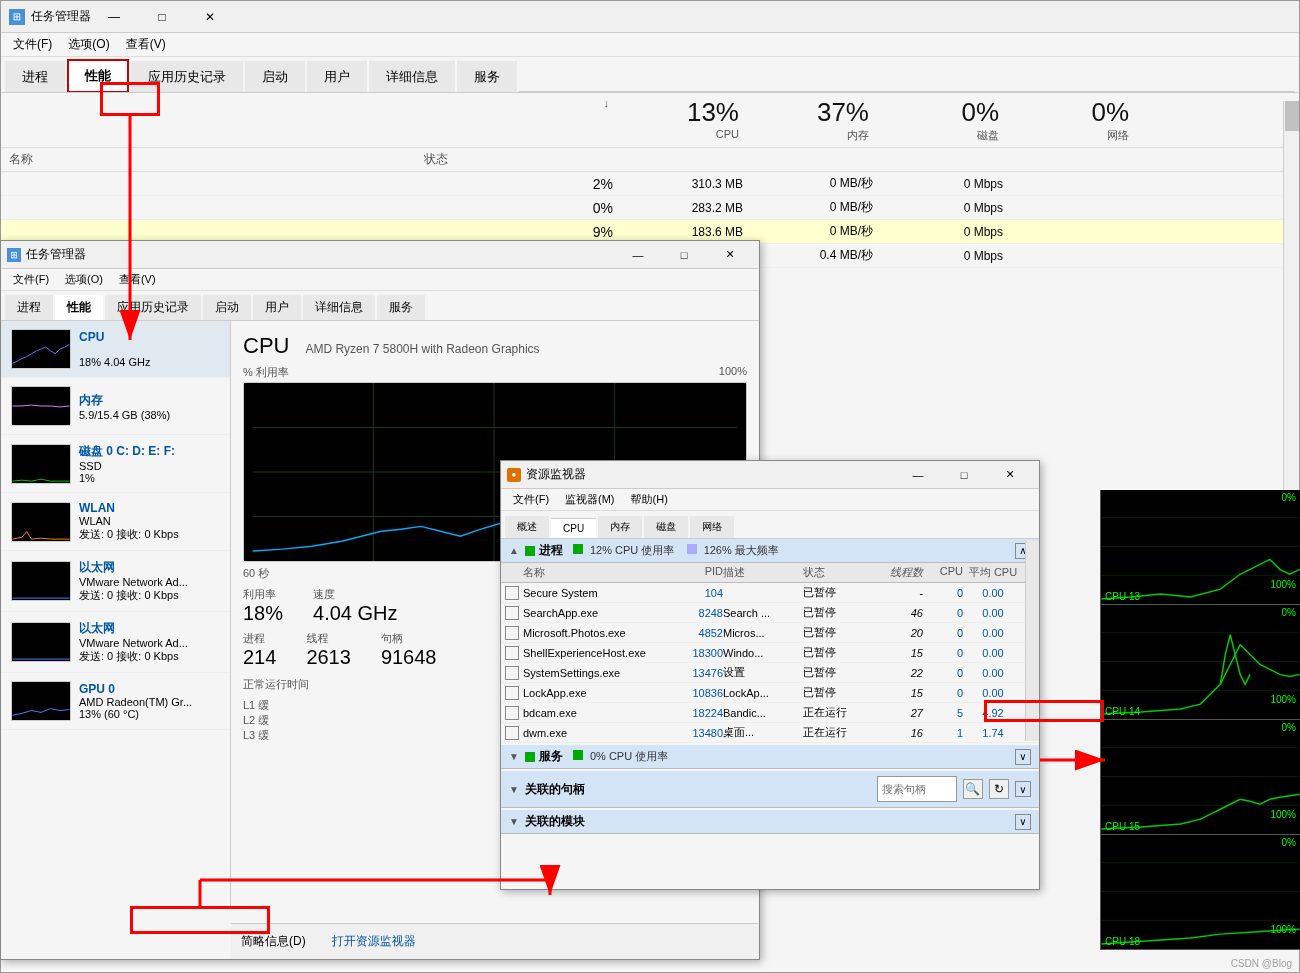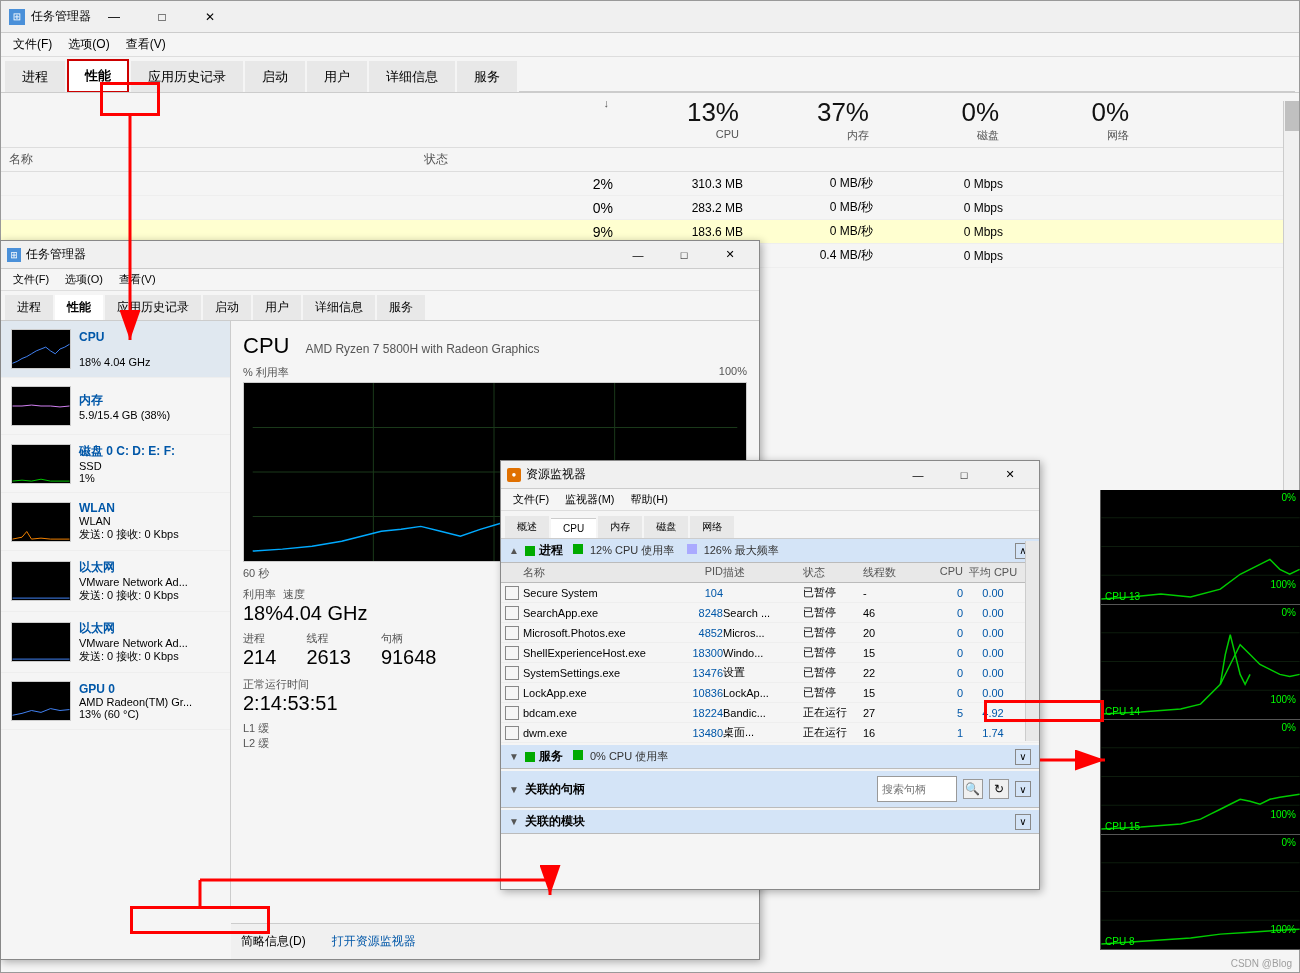--- a/index.html
+++ b/index.html
@@ -341,21 +341,21 @@
       padding: 2px 4px;
       border-bottom: 1px solid #bbb;
       font-size: 11px;
       color: #555;
     }
 
     .rm-col-name { width: 140px; }
     .rm-col-pid { width: 60px; text-align: right; }
     .rm-col-desc { width: 80px; }
     .rm-col-status { width: 60px; }
-    .rm-col-threads { width: 60px; text-align: left; }
+    .rm-col-threads { width: 60px; text-align: right; font-style: italic; }
     .rm-col-cpu { width: 40px; text-align: right; }
     .rm-col-avgcpu { width: 60px; text-align: center; }
 
     .rm-process-row {
       display: flex;
       padding: 2px 4px;
       font-size: 11px;
       border-bottom: 1px solid #eee;
       align-items: center;
     }
@@ -711,21 +711,21 @@
           <line x1="122" y1="0" x2="122" y2="180" stroke="#1a3a1a" stroke-width="1"></line>
           <line x1="244" y1="0" x2="244" y2="180" stroke="#1a3a1a" stroke-width="1"></line>
           <line x1="366" y1="0" x2="366" y2="180" stroke="#1a3a1a" stroke-width="1"></line>
 
           <polyline points="0,170 30,168 60,165 90,160 110,155 130,150 150,148 170,145 190,150 210,155 230,148 250,142 270,138 290,135 310,140 330,155 350,150 370,145 390,148 410,145 430,142 450,140 470,138 490,135" fill="none" stroke="#00aaff" stroke-width="1.5"></polyline>
         </svg>
       </div>
 
       <div style="font-size:11px; color:#555; margin-top:4px;">60 秒</div>
 
-      <div style="display:flex; margin-top:6px;">
+      <div style="display:flex; gap:30px; margin-top:6px;">
         <div>
           <div style="font-size:11px; color:#555;">利用率</div>
           <div style="font-size:20px; font-weight:300;">18%</div>
         </div>
         <div>
           <div style="font-size:11px; color:#555;">速度</div>
           <div style="font-size:20px; font-weight:300;">4.04 GHz</div>
         </div>
       </div>
 
@@ -739,26 +739,26 @@
           <div style="font-size:20px; font-weight:300;">2613</div>
         </div>
         <div>
           <div style="font-size:11px; color:#555;">句柄</div>
           <div style="font-size:20px; font-weight:300;">91648</div>
         </div>
       </div>
 
       <div style="margin-top:8px;">
         <div style="font-size:11px; color:#555;">正常运行时间</div>
-        <div style="font-size:20px; font-weight:300;">2:14:53:51</div>
       </div>
 
       <div style="margin-top:6px; font-size:11px; color:#555;">
         <div>L1 缓</div>
         <div>L2 缓</div>
+        <div>L3 缓</div>
       </div>
     </div>
   </div>
 
   <div class="bottom-bar">
     <span style="font-size:12px; margin-right:20px; cursor:pointer;">简略信息(D)</span>
     <span style="font-size:12px; color:#0057a8; cursor:pointer; padding:2px 6px;">打开资源监视器</span>
   </div>
 </div>
 
@@ -968,21 +968,21 @@
   </div>
 
   <div class="cpu-panel">
     <span class="cpu-panel-pct-top">0%</span>
     <svg viewBox="0 0 200 115" style="width:100%;height:100%;background:#000;">
       <line x1="0" y1="28" x2="200" y2="28" stroke="#1a3a1a" stroke-width="0.5"></line>
       <line x1="0" y1="57" x2="200" y2="57" stroke="#1a3a1a" stroke-width="0.5"></line>
       <line x1="0" y1="86" x2="200" y2="86" stroke="#1a3a1a" stroke-width="0.5"></line>
       <polyline points="0,110 30,108 60,106 90,104 120,100 150,98 180,96 200,95" fill="none" stroke="#00cc00" stroke-width="1.5"></polyline>
     </svg>
-    <span class="cpu-panel-label">CPU 8</span>
+    <span class="cpu-panel-label">CPU 18</span>
     <span style="position:absolute;bottom:14px;right:4px;color:#00ff00;font-size:10px;">100%</span>
   </div>
 </div>
 
 <div class="highlight-box" style="top: 82px; left: 100px; width: 60px; height: 34px; border-color: red; border-width: 3px;"></div>
 
 <div class="highlight-box" style="top: 906px; left: 130px; width: 140px; height: 28px; border-color: red; border-width: 3px;"></div>
 
 <div class="highlight-box" style="top: 700px; right: 196px; width: 120px; height: 22px; border-color: red; border-width: 3px;"></div>
 

